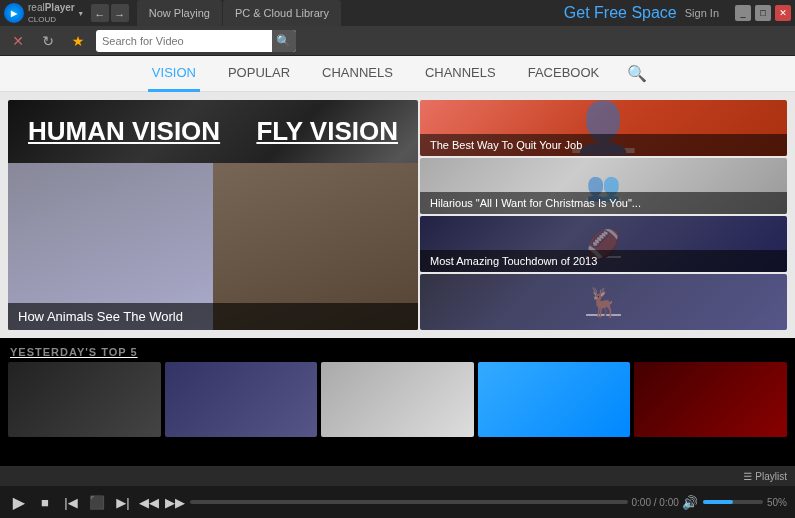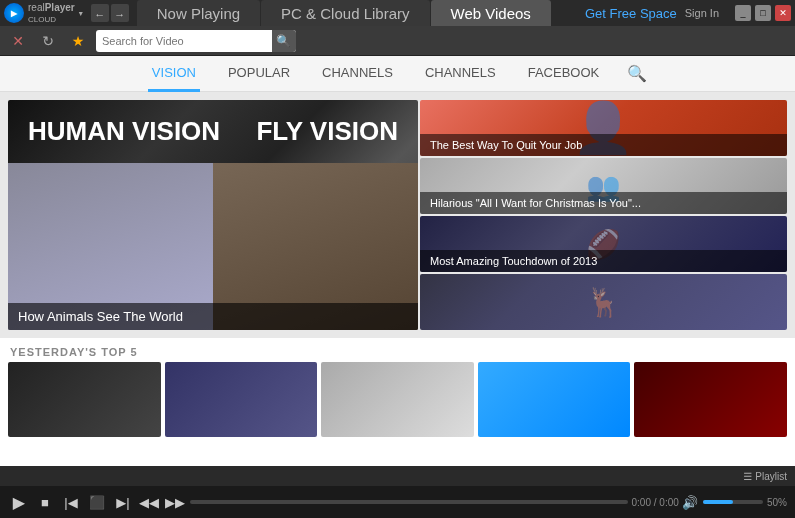--- a/index.html
+++ b/index.html
@@ -27,29 +27,29 @@
     .nav-btn {
       background: #444; border: none; color: #ccc; width: 18px; height: 18px;
       cursor: pointer; font-size: 11px; display: flex; align-items: center; justify-content: center;
       border-radius: 2px;
     }
     .nav-btn:disabled { color: #666; }
     .tab-group {
       display: flex; align-items: stretch; gap: 1px; flex: 1;
     }
     .tab {
-      padding: 0 20px; height: 26px; display: flex; align-items: center;
-      font-size: 15px; cursor: pointer; color: #bbb; border-radius: 3px 3px 0 0;
+      padding: 0 12px; height: 26px; display: flex; align-items: center;
+      font-size: 11px; cursor: pointer; color: #bbb; border-radius: 3px 3px 0 0;
       background: #383838;
     }
     .tab.active { background: #555; color: #fff; }
     .header-right {
       display: flex; align-items: center; gap: 8px; margin-left: auto;
     }
-    .get-free { font-size: 13px; color: #4af; cursor: pointer; }
+    .get-free { font-size: 16px; color: #4af; cursor: pointer; }
     .sign-in { font-size: 11px; color: #aaa; cursor: pointer; }
     .window-btns { display: flex; gap: 4px; margin-left: 8px; }
     .win-btn {
       width: 16px; height: 16px; border-radius: 2px; border: none; cursor: pointer;
       font-size: 9px; display: flex; align-items: center; justify-content: center;
     }
     .win-min { background: #888; color: #000; }
     .win-max { background: #888; color: #000; }
     .win-close { background: #c44; color: #fff; }
 
@@ -85,22 +85,22 @@
     }
     .nav-tab {
       font-size: 13px; color: #555; cursor: pointer; padding: 0 4px;
       height: 36px; display: flex; align-items: center; border-bottom: 3px solid transparent;
     }
     .nav-tab.active { color: #3af; border-bottom-color: #3af; }
     .nav-tab-search { font-size: 16px; color: #555; cursor: pointer; }
 
     
     .content {
-      background: #ffffff; height: calc(518px - 26px - 30px - 36px - 52px);
-      overflow-y: auto; overflow-x: hidden;
+      background: #000000; height: calc(518px - 26px - 30px - 36px - 52px);
+      overflow-y: auto; overflow-x: hidden; text-decoration: underline;
     }
 
     
     .featured-row {
       display: flex; gap: 2px; padding: 8px; background: #e8e8e8;
     }
     .featured-main {
       flex: 0 0 410px; height: 230px; background: #000; position: relative;
       cursor: pointer; overflow: hidden; border-radius: 2px;
     }
@@ -227,21 +227,20 @@
     <span class="logo-text">real<strong>Player</strong><br><span style="font-size:8px">CLOUD</span></span>
     <span class="logo-dropdown">▾</span>
   </div>
   <div class="nav-arrows">
     <button class="nav-btn">←</button>
     <button class="nav-btn">→</button>
   </div>
   <div class="tab-group">
     <div class="tab">Now Playing</div>
     <div class="tab">PC &amp; Cloud Library</div>
-    <div class="tab active">Web Videos</div>
   </div>
   <div class="header-right">
     <span class="get-free">Get Free Space</span>
     <span class="sign-in">Sign In</span>
     <div class="window-btns">
       <button class="win-btn win-min">_</button>
       <button class="win-btn win-max">□</button>
       <button class="win-btn win-close">✕</button>
     </div>
   </div>

